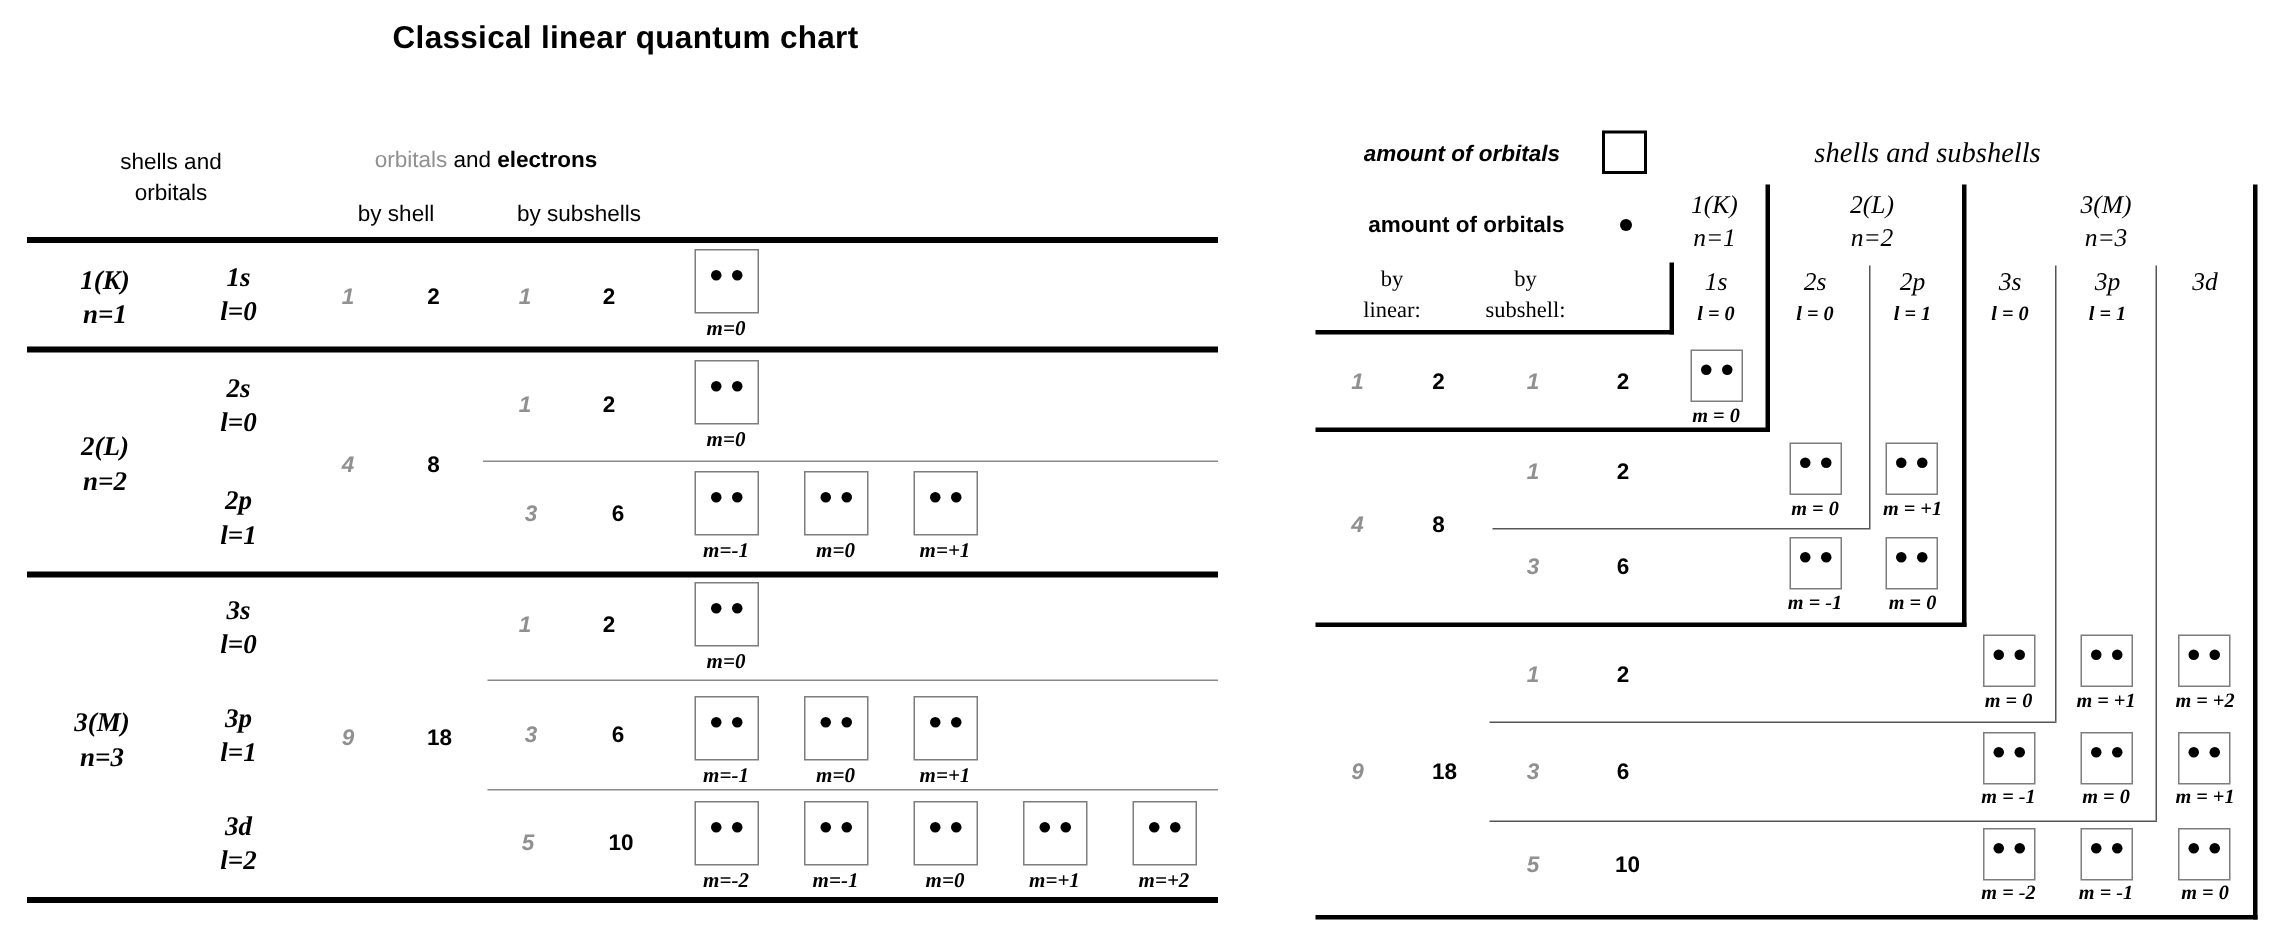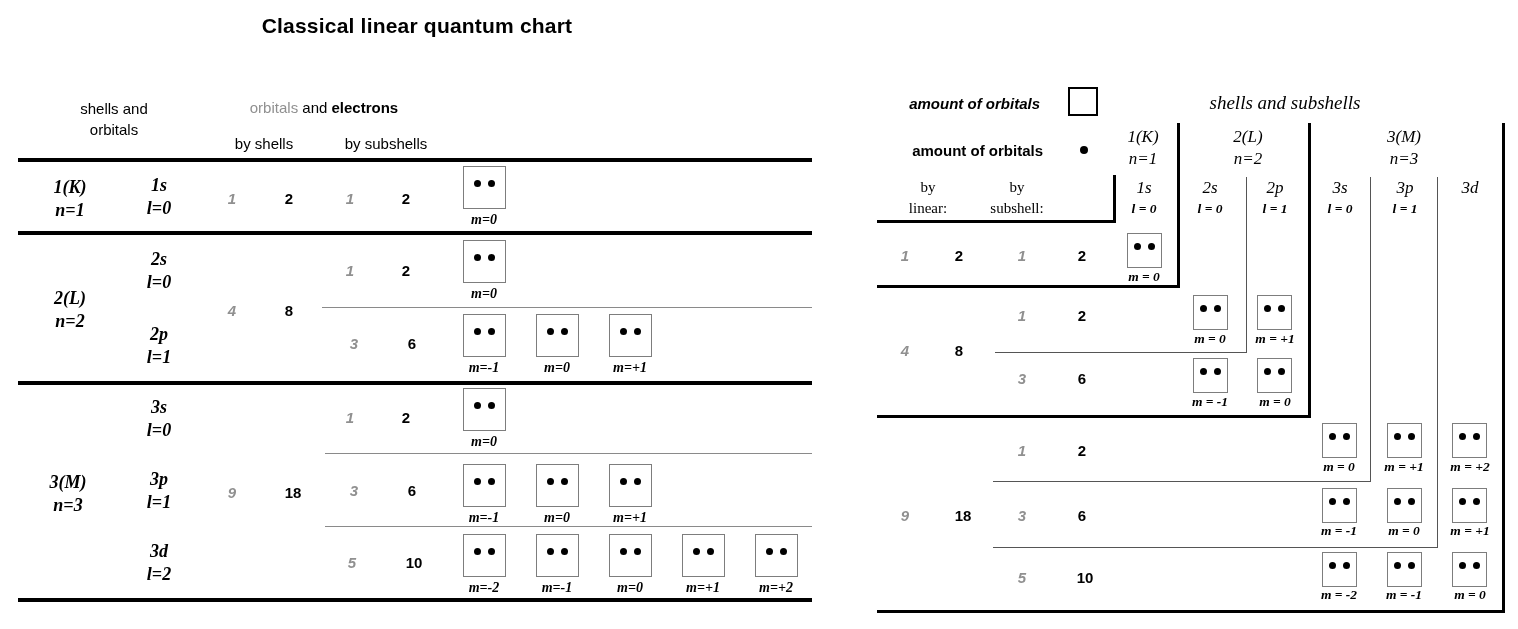--- a/index.html
+++ b/index.html
@@ -44,21 +44,21 @@
 </head>
 <body>
 
 <div id="stage">
 
   <div class="t title" style="left:417px;top:26px">Classical linear quantum chart</div>
 
   <div class="t s15" style="left:114px;top:108px">shells and</div>
   <div class="t s15" style="left:114px;top:129px">orbitals</div>
   <div class="t s15" style="left:324px;top:107px"><span class="gray">orbitals</span><span> and </span><span class="b">electrons</span></div>
-  <div class="t s15" style="left:264px;top:143px">by shells</div>
+  <div class="t s15" style="left:264px;top:143px">by shell</div>
   <div class="t s15" style="left:386px;top:143px">by subshells</div>
 
   <div class="hl" style="left:18px;top:158px;width:794px;height:4px"></div>
   <div class="hl" style="left:18px;top:231px;width:794px;height:4px"></div>
   <div class="hl" style="left:18px;top:381px;width:794px;height:4px"></div>
   <div class="hl" style="left:18px;top:598px;width:794px;height:4px"></div>
 
   <div class="hl thin" style="left:322px;top:307px;width:490px;height:1px"></div>
   <div class="hl thin" style="left:325px;top:453px;width:487px;height:1px"></div>
   <div class="hl thin" style="left:325px;top:526px;width:487px;height:1px"></div>

